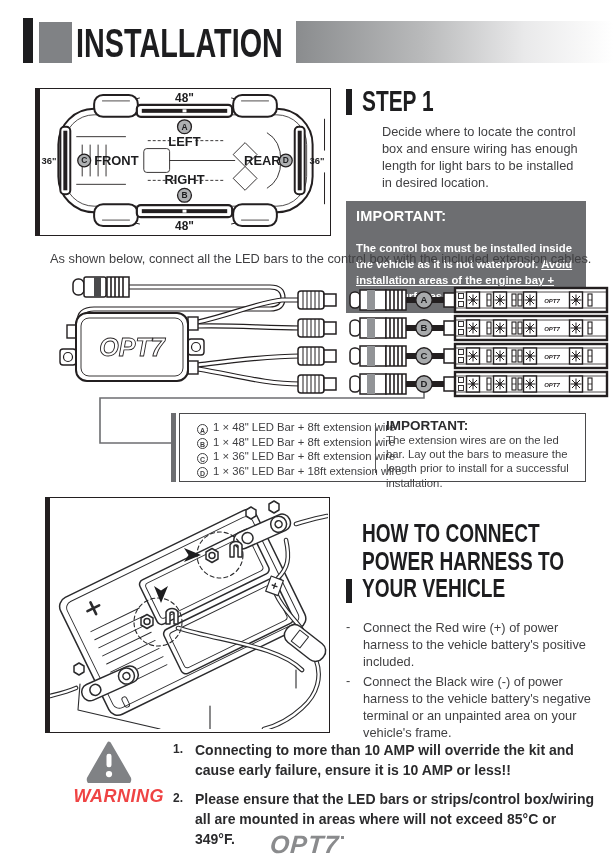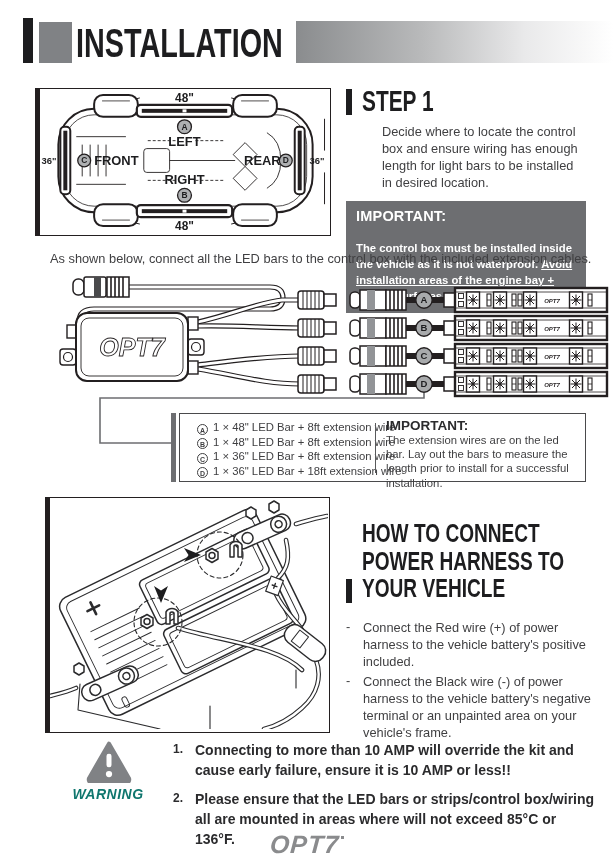--- a/index.html
+++ b/index.html
@@ -45,22 +45,22 @@
   
   .power{left:346px;top:520px;width:254px;}
   .power .h-bar{height:24px;margin-top:3px;}
   .pw-title div{font-size:26.5px;line-height:27.5px;}
   .bullets{margin-top:16px;}
   .bullet{display:flex;margin-bottom:3px;}
   .bullet .dash{flex:none;width:17px;font-size:12.8px;}
   .bullet .txt{font-size:12.8px;line-height:1.34;}
   
   .warn-icon{left:86px;top:741px;width:46px;height:42px;}
-  .warn-label{left:52px;top:786px;width:112px;text-align:center;font-size:14px;font-weight:bold;
-              font-style:italic;color:#0f766e;letter-spacing:.5px;}
+  .warn-label{left:52px;top:786px;width:112px;text-align:right;font-size:18px;font-weight:bold;
+              font-style:italic;color:#ef4444;letter-spacing:.5px;}
   .warn-list{left:173px;top:741px;width:426px;}
   .warn-item{display:flex;margin-bottom:9px;color:#2b2b2d;}
   .warn-item .num{flex:none;width:22px;font-size:12px;font-weight:bold;line-height:1.42;}
   .warn-item .txt{font-size:14px;font-weight:600;line-height:1.42;}
   
   .footer{left:246px;top:830px;width:122px;text-align:center;}
   .footer .logo{display:inline-block;font-size:25px;font-weight:bold;font-style:italic;
                 color:#8a8b8d;letter-spacing:1px;transform:skewX(-4deg);}
   .footer .reg{display:inline-block;width:3px;height:3px;background:#8a8b8d;vertical-align:14px;margin-left:1px;}
   svg text{font-family:"Liberation Sans",sans-serif;}
@@ -370,21 +370,21 @@
     <circle cx="22" cy="31.5" r="3" fill="#fff"></circle>
   </svg>
   <div class="abs warn-label">WARNING</div>
   <div class="abs warn-list">
     <div class="warn-item">
       <span class="num">1.</span>
       <span class="txt">Connecting to more than 10 AMP will override the kit and cause early failure, ensure it is 10 AMP or less!!</span>
     </div>
     <div class="warn-item">
       <span class="num">2.</span>
-      <span class="txt">Please ensure that the LED bars or strips/control box/wiring all are mounted in areas where will not exceed 85°C or 136°F.</span>
+      <span class="txt">Please ensure that the LED bars or strips/control box/wiring all are mounted in areas where will not exceed 85°C or 349°F.</span>
     </div>
   </div>
 
   <div class="abs footer">
     <span class="logo">OPT7</span><span class="reg"></span>
   </div>
 
 </div>
 
 </body></html>

